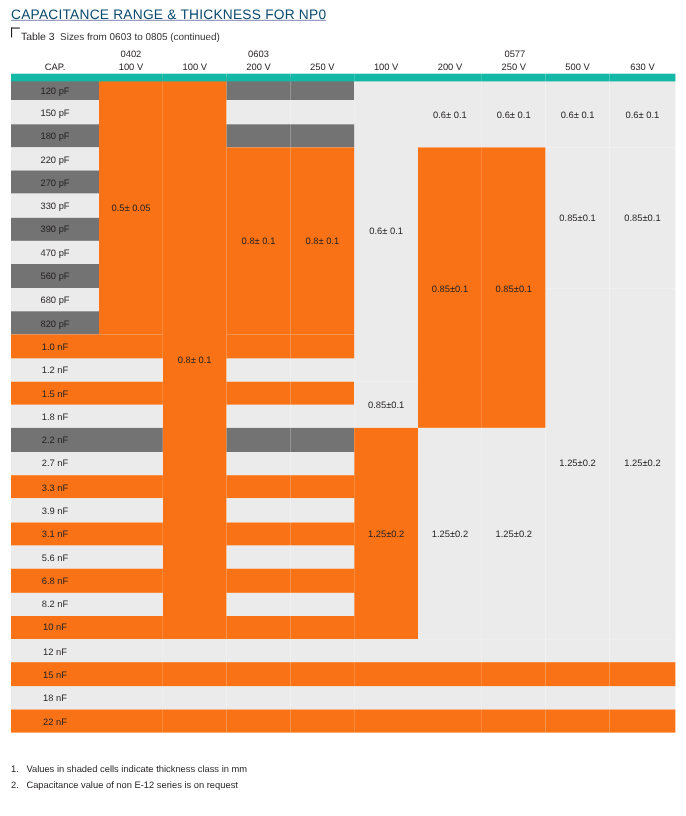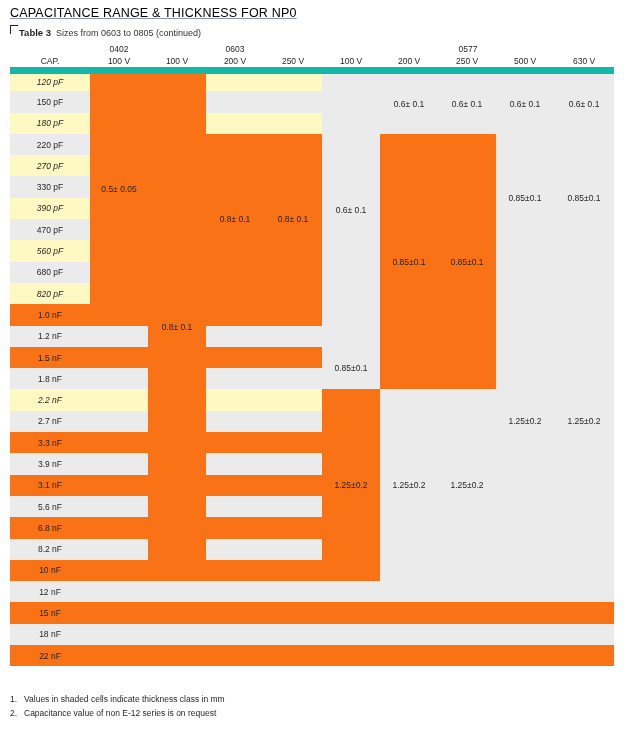--- a/index.html
+++ b/index.html
@@ -16,21 +16,21 @@
     overflow: hidden;
   }
 
   
   .page-title {
     position: absolute;
     left: 10px;
     top: 6px;
     font-size: 12.5px;
     letter-spacing: 0.2px;
-    color: #000000;
+    color: #0c4a6e;
     text-decoration: underline;
     text-decoration-color: #8e93b8;
     white-space: nowrap;
   }
 
   .table-caption {
     position: absolute;
     left: 10px;
     top: 25px;
     font-size: 9.5px;
@@ -39,21 +39,21 @@
   .table-caption .bracket {
     display: inline-block;
     width: 7px;
     height: 8px;
     border-left: 1px solid #231f20;
     border-top: 1px solid #231f20;
     margin-right: 1px;
     vertical-align: 2px;
   }
   .table-caption .tbl-label {
-    font-weight: bold;
+    font-weight: normal;
     font-size: 9.5px;
     text-align: right;
   }
   .table-caption .tbl-sub {
     font-size: 9px;
     color: #333;
     margin-left: 5px;
     text-align: right;
   }
 
@@ -102,21 +102,21 @@
 
   
   .cap-col {
     text-align: left;
     padding-left: 10px;
     font-size: 8.5px;
     color: #231f20;
   }
   tr.body-row { height: 21.3px; }
 
-  .shade-dark { background: #fef9c3; font-style: italic; }
+  .shade-dark { background: #737373; }
   .shade-light { background: #ebebeb; }
   .shade-white { background: #f97316; }
 
   .val {
     font-size: 8.5px;
     color: #231f20;
     white-space: nowrap;
   }
 
   

